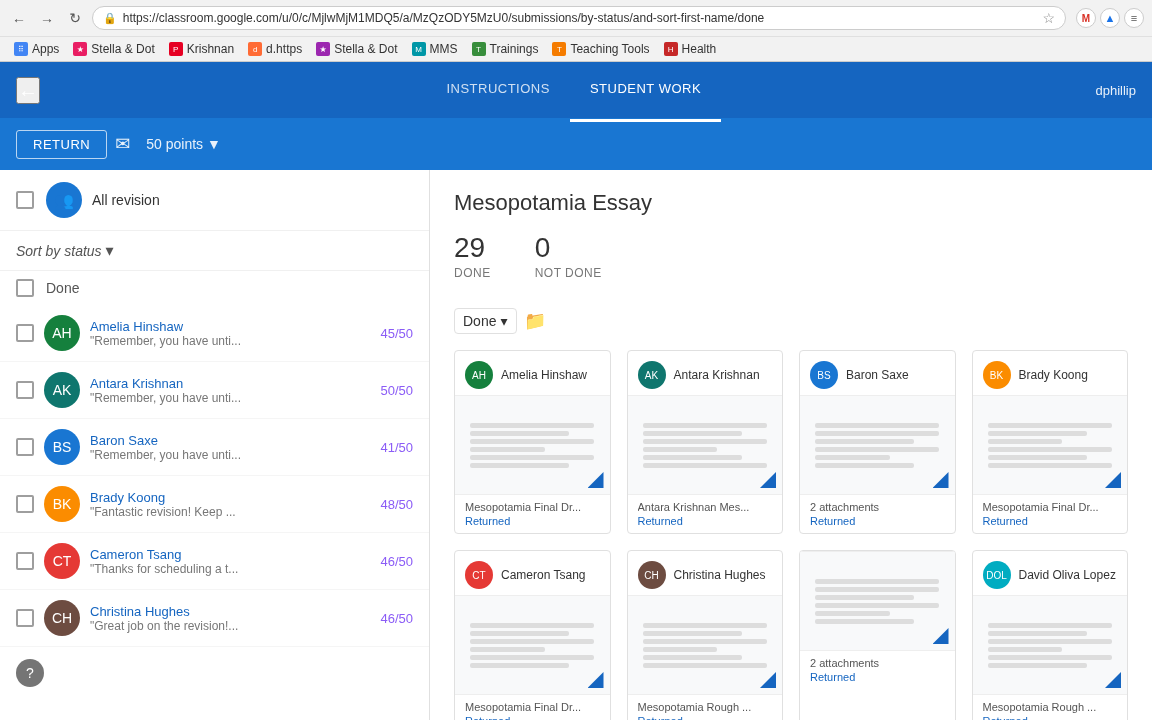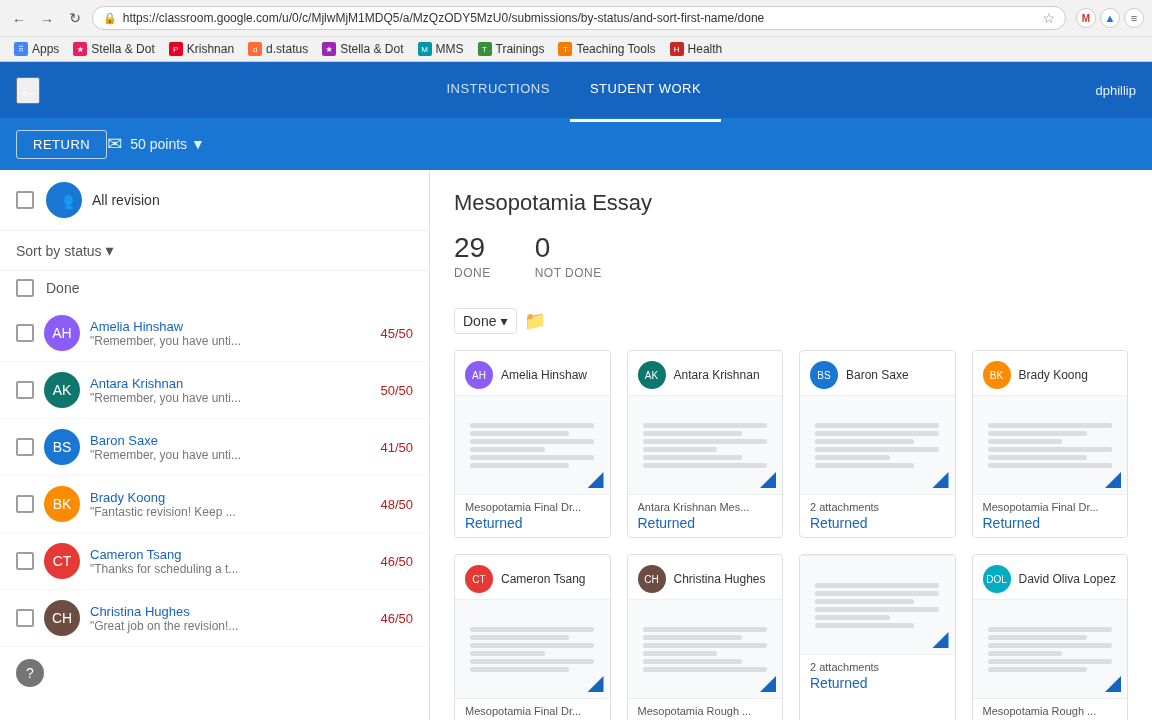--- a/index.html
+++ b/index.html
@@ -34,57 +34,57 @@
 
     
     .app-header { background: #1565c0; display: flex; align-items: center; padding: 0 16px; height: 56px; color: white; }
     .back-btn { color: white; font-size: 20px; cursor: pointer; margin-right: 12px; }
     .header-nav { display: flex; align-items: center; gap: 0; margin: 0 auto; }
     .header-nav-item { padding: 0 20px; height: 64px; display: flex; align-items: center; color: rgba(255,255,255,0.8); font-size: 13px; font-weight: 500; cursor: pointer; border-bottom: 3px solid transparent; letter-spacing: 0.5px; }
     .header-nav-item.active { color: white; border-bottom: 3px solid white; }
     .user-name { color: rgba(255,255,255,0.9); font-size: 13px; }
 
     
-    .toolbar { background: #1976d2; padding: 8px 16px; display: flex; align-items: center; gap: 0; height: 52px; }
+    .toolbar { background: #1976d2; padding: 8px 16px; display: flex; align-items: center; gap: 8px; height: 52px; }
     .return-btn { background: transparent; border: 1.5px solid rgba(255,255,255,0.7); color: white; padding: 6px 16px; border-radius: 3px; font-size: 13px; font-weight: 500; cursor: pointer; letter-spacing: 0.5px; }
     .email-btn { color: rgba(255,255,255,0.9); font-size: 18px; cursor: pointer; background: transparent; border: none; }
     .points-info { color: rgba(255,255,255,0.9); font-size: 14px; margin-left: 8px; display: flex; align-items: center; gap: 4px; }
     .points-dropdown { color: rgba(255,255,255,0.9); cursor: pointer; }
 
     
     .main-content { display: flex; height: calc(720px - 56px - 52px - 30px - 28px); }
 
     
     .sidebar { width: 430px; border-right: 1px solid #e0e0e0; overflow-y: auto; background: #fff; flex-shrink: 0; }
     .all-students-row { display: flex; align-items: center; padding: 12px 16px; border-bottom: 1px solid #f0f0f0; }
     .all-students-checkbox { width: 18px; height: 18px; border: 2px solid #9e9e9e; border-radius: 2px; cursor: pointer; margin-right: 12px; flex-shrink: 0; }
     .all-students-avatar { width: 36px; height: 36px; border-radius: 50%; background: #1976d2; display: flex; align-items: center; justify-content: center; margin-right: 10px; flex-shrink: 0; }
     .all-students-label { font-size: 14px; color: #333; }
 
     .sort-row { display: flex; align-items: center; padding: 10px 16px; border-bottom: 1px solid #f0f0f0; }
-    .sort-label { font-size: 14px; color: #555; margin-right: 4px; }
+    .sort-label { font-size: 14px; color: #555; margin-right: 4px; font-style: italic; }
     .sort-dropdown-icon { color: #555; font-size: 16px; cursor: pointer; }
 
     .section-header { display: flex; align-items: center; padding: 8px 16px; }
     .section-checkbox { width: 18px; height: 18px; border: 2px solid #9e9e9e; border-radius: 2px; cursor: pointer; margin-right: 12px; flex-shrink: 0; }
     .section-label { font-size: 14px; color: #555; font-weight: 500; }
 
     .student-row { display: flex; align-items: center; padding: 10px 16px; border-bottom: 1px solid #f5f5f5; cursor: pointer; }
     .student-checkbox { width: 18px; height: 18px; border: 2px solid #9e9e9e; border-radius: 2px; cursor: pointer; margin-right: 10px; flex-shrink: 0; }
     .student-avatar { width: 36px; height: 36px; border-radius: 50%; margin-right: 10px; flex-shrink: 0; overflow: hidden; }
     .student-info { flex: 1; min-width: 0; }
     .student-name { font-size: 13px; color: #1565c0; text-decoration: none; }
     .student-comment { font-size: 12px; color: #777; white-space: nowrap; overflow: hidden; text-overflow: ellipsis; }
-    .student-score { font-size: 13px; color: #b91c1c; margin-left: 8px; white-space: nowrap; }
+    .student-score { font-size: 13px; color: #8b5cf6; margin-left: 8px; white-space: nowrap; }
 
     
     .av-blue { background: #1976d2; }
     .av-teal { background: #0f766e; }
     .av-orange { background: #fb8c00; }
-    .av-purple { background: #8b5cf6; }
+    .av-purple { background: #15803d; }
     .av-red { background: #e53935; }
     .av-indigo { background: #3949ab; }
     .av-cyan { background: #00acc1; }
     .av-brown { background: #6d4c41; }
 
     .avatar-initials { color: white; font-size: 14px; font-weight: 500; display: flex; align-items: center; justify-content: center; width: 100%; height: 100%; }
 
     
     .right-panel { flex: 1; overflow-y: auto; background: #fff; padding: 20px 24px; }
     .assignment-title { font-size: 22px; color: #333; font-weight: 400; margin-bottom: 16px; }
@@ -105,21 +105,21 @@
     .card-name { font-size: 12px; color: #333; font-weight: 500; }
     .card-preview { height: 100px; background: #f8f9fa; border-top: 1px solid #eee; border-bottom: 1px solid #eee; position: relative; overflow: hidden; display: flex; align-items: center; justify-content: center; }
     .doc-lines { width: 80%; }
     .doc-line { height: 5px; background: #ddd; border-radius: 2px; margin: 3px 0; }
     .doc-line.short { width: 60%; }
     .doc-line.medium { width: 80%; }
     .doc-line.full { width: 100%; }
     .corner-tag { position: absolute; bottom: 6px; right: 6px; width: 16px; height: 16px; background: #1565c0; clip-path: polygon(100% 0, 100% 100%, 0 100%); }
     .card-footer { padding: 6px 10px; }
     .card-file-name { font-size: 11px; color: #555; white-space: nowrap; overflow: hidden; text-overflow: ellipsis; }
-    .card-status { font-size: 14px; color: #1565c0; margin-top: 2px; }
+    .card-status { font-size: 11px; color: #1565c0; margin-top: 2px; }
 
     
     .help-btn { width: 28px; height: 28px; border-radius: 50%; background: #757575; color: white; display: flex; align-items: center; justify-content: center; font-size: 14px; cursor: pointer; }
 
     
     ::-webkit-scrollbar { width: 6px; }
     ::-webkit-scrollbar-track { background: #f1f1f1; }
     ::-webkit-scrollbar-thumb { background: #ccc; border-radius: 3px; }
   </style>
 </head>
@@ -149,21 +149,21 @@
     <div class="bookmark">
       <span class="bookmark-icon bm-stella">★</span>
       <span>Stella &amp; Dot</span>
     </div>
     <div class="bookmark">
       <span class="bookmark-icon bm-pinterest">P</span>
       <span>Krishnan</span>
     </div>
     <div class="bookmark">
       <span class="bookmark-icon bm-dschool">d</span>
-      <span>d.status</span>
+      <span>d.https</span>
     </div>
     <div class="bookmark">
       <span class="bookmark-icon bm-stella2">★</span>
       <span>Stella &amp; Dot</span>
     </div>
     <div class="bookmark">
       <span class="bookmark-icon bm-mms">M</span>
       <span>MMS</span>
     </div>
     <div class="bookmark">

